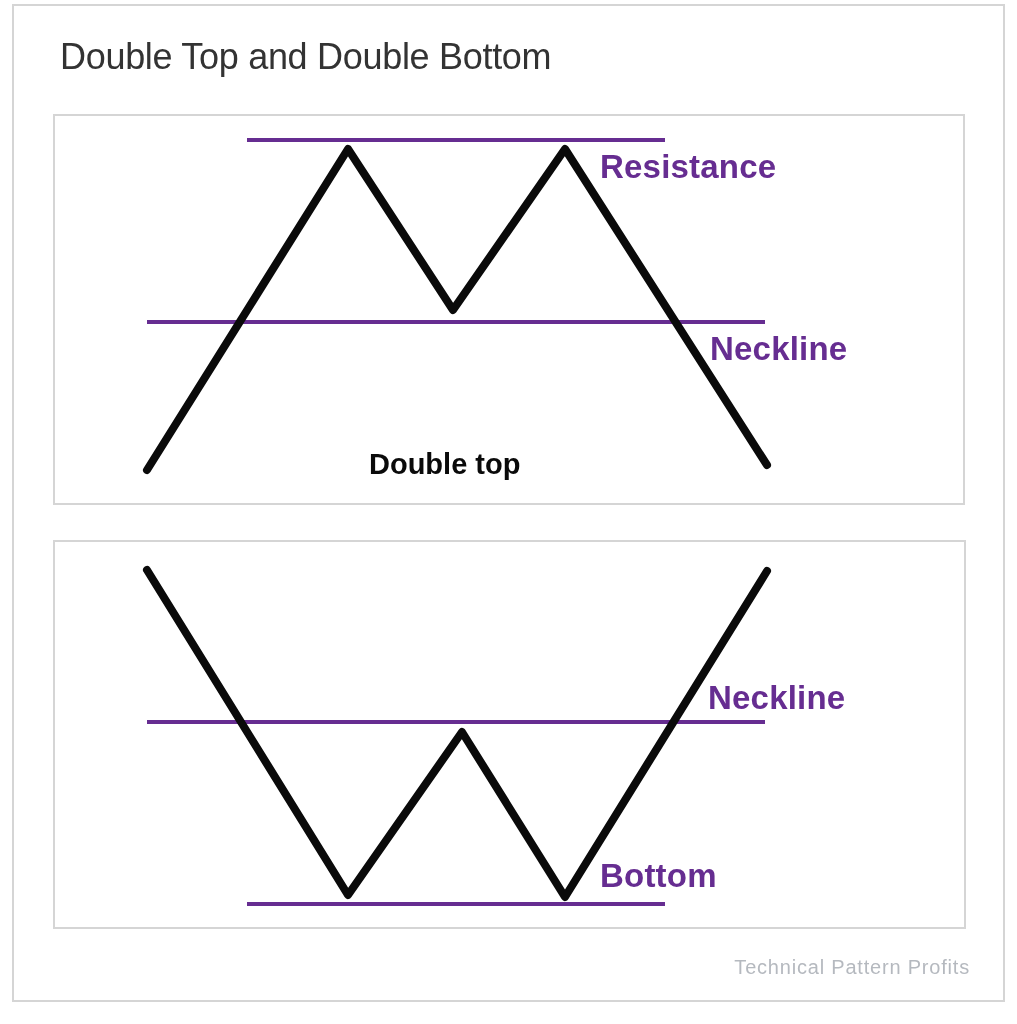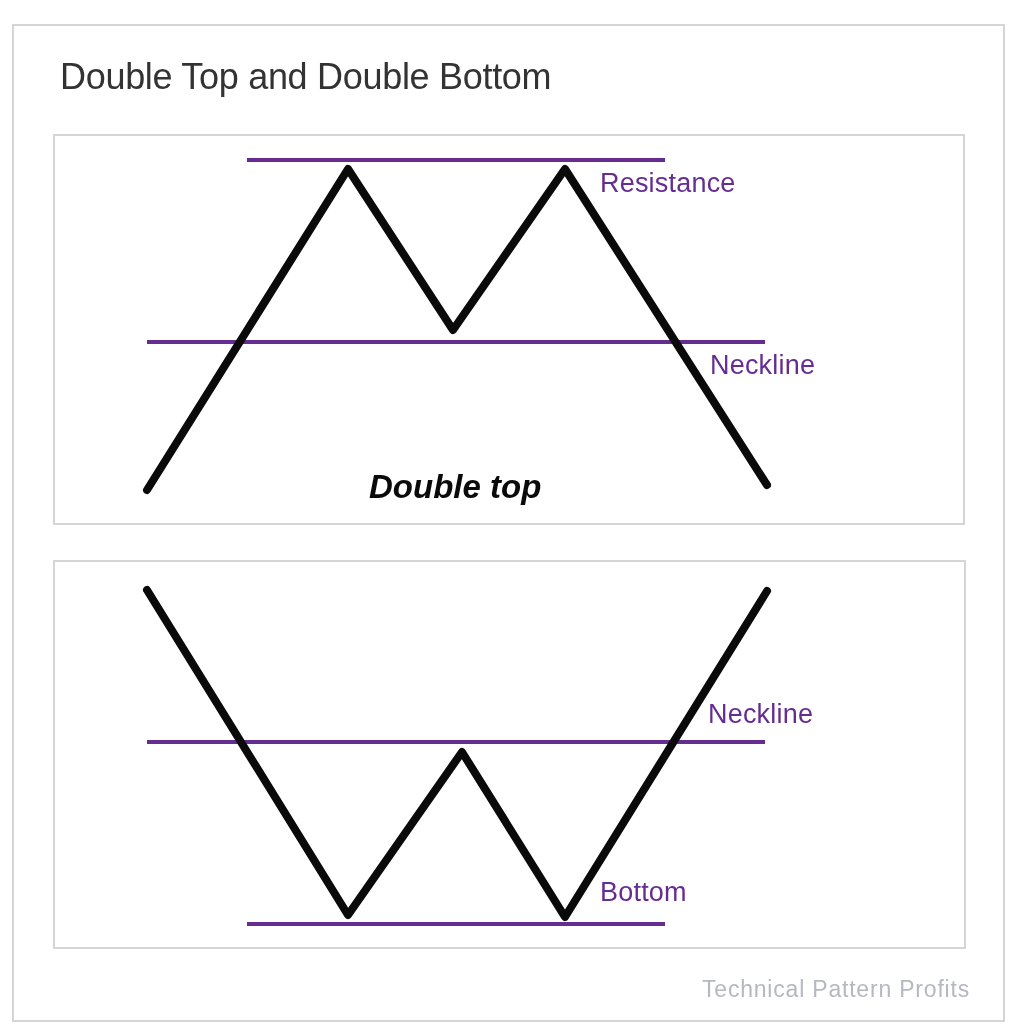--- a/index.html
+++ b/index.html
@@ -8,21 +8,21 @@
     background: #ffffff;
     width: 1017px;
     height: 1024px;
     font-family: "Liberation Sans", sans-serif;
     position: relative;
     overflow: hidden;
   }
   .frame {
     position: absolute;
     left: 12px;
-    top: 24px;
+    top: 4px;
     width: 993px;
     height: 998px;
     border: 2px solid var(--frame-border, #d5d5d5);
     box-sizing: border-box;
     background: #ffffff;
   }
   .page-title {
     position: absolute;
     left: 46px;
     top: 30px;
@@ -57,47 +57,46 @@
     stroke-linecap: round;
     stroke-linejoin: round;
   }
   .level {
     stroke: var(--purple, #662d91);
     stroke-width: 4;
     stroke-linecap: butt;
   }
   .level-label {
     position: absolute;
-    font-size: 27px;
-    font-weight: 400;
+    font-size: 33px;
+    font-weight: 700;
     letter-spacing: 0.2px;
     color: var(--purple, #662d91);
     white-space: nowrap;
     line-height: 1.1;
   }
   .lbl-resistance { left: 545px; top: 33px; }
   .lbl-neckline-a { left: 655px; top: 215px; }
   .lbl-neckline-b { left: 653px; top: 138px; }
   .lbl-support    { left: 545px; top: 316px; }
   .caption {
     position: absolute;
-    font-size: 33px;
+    font-size: 29px;
     font-weight: 700;
     color: var(--black, #0a0a0a);
     white-space: nowrap;
     line-height: 1.1;
-    font-style: italic;
   }
   .cap-a { left: 314px; top: 333px; }
   .cap-b { left: 285px; top: 21px; }
   .watermark {
     position: absolute;
     right: 33px;
     top: 950px;
-    font-size: 23px;
+    font-size: 20px;
     font-weight: 400;
     letter-spacing: 0.8px;
     color: var(--watermark-text, #b5b9bf);
     white-space: nowrap;
   }
 </style>
 </head>
 <body>
 
 <div class="frame">

